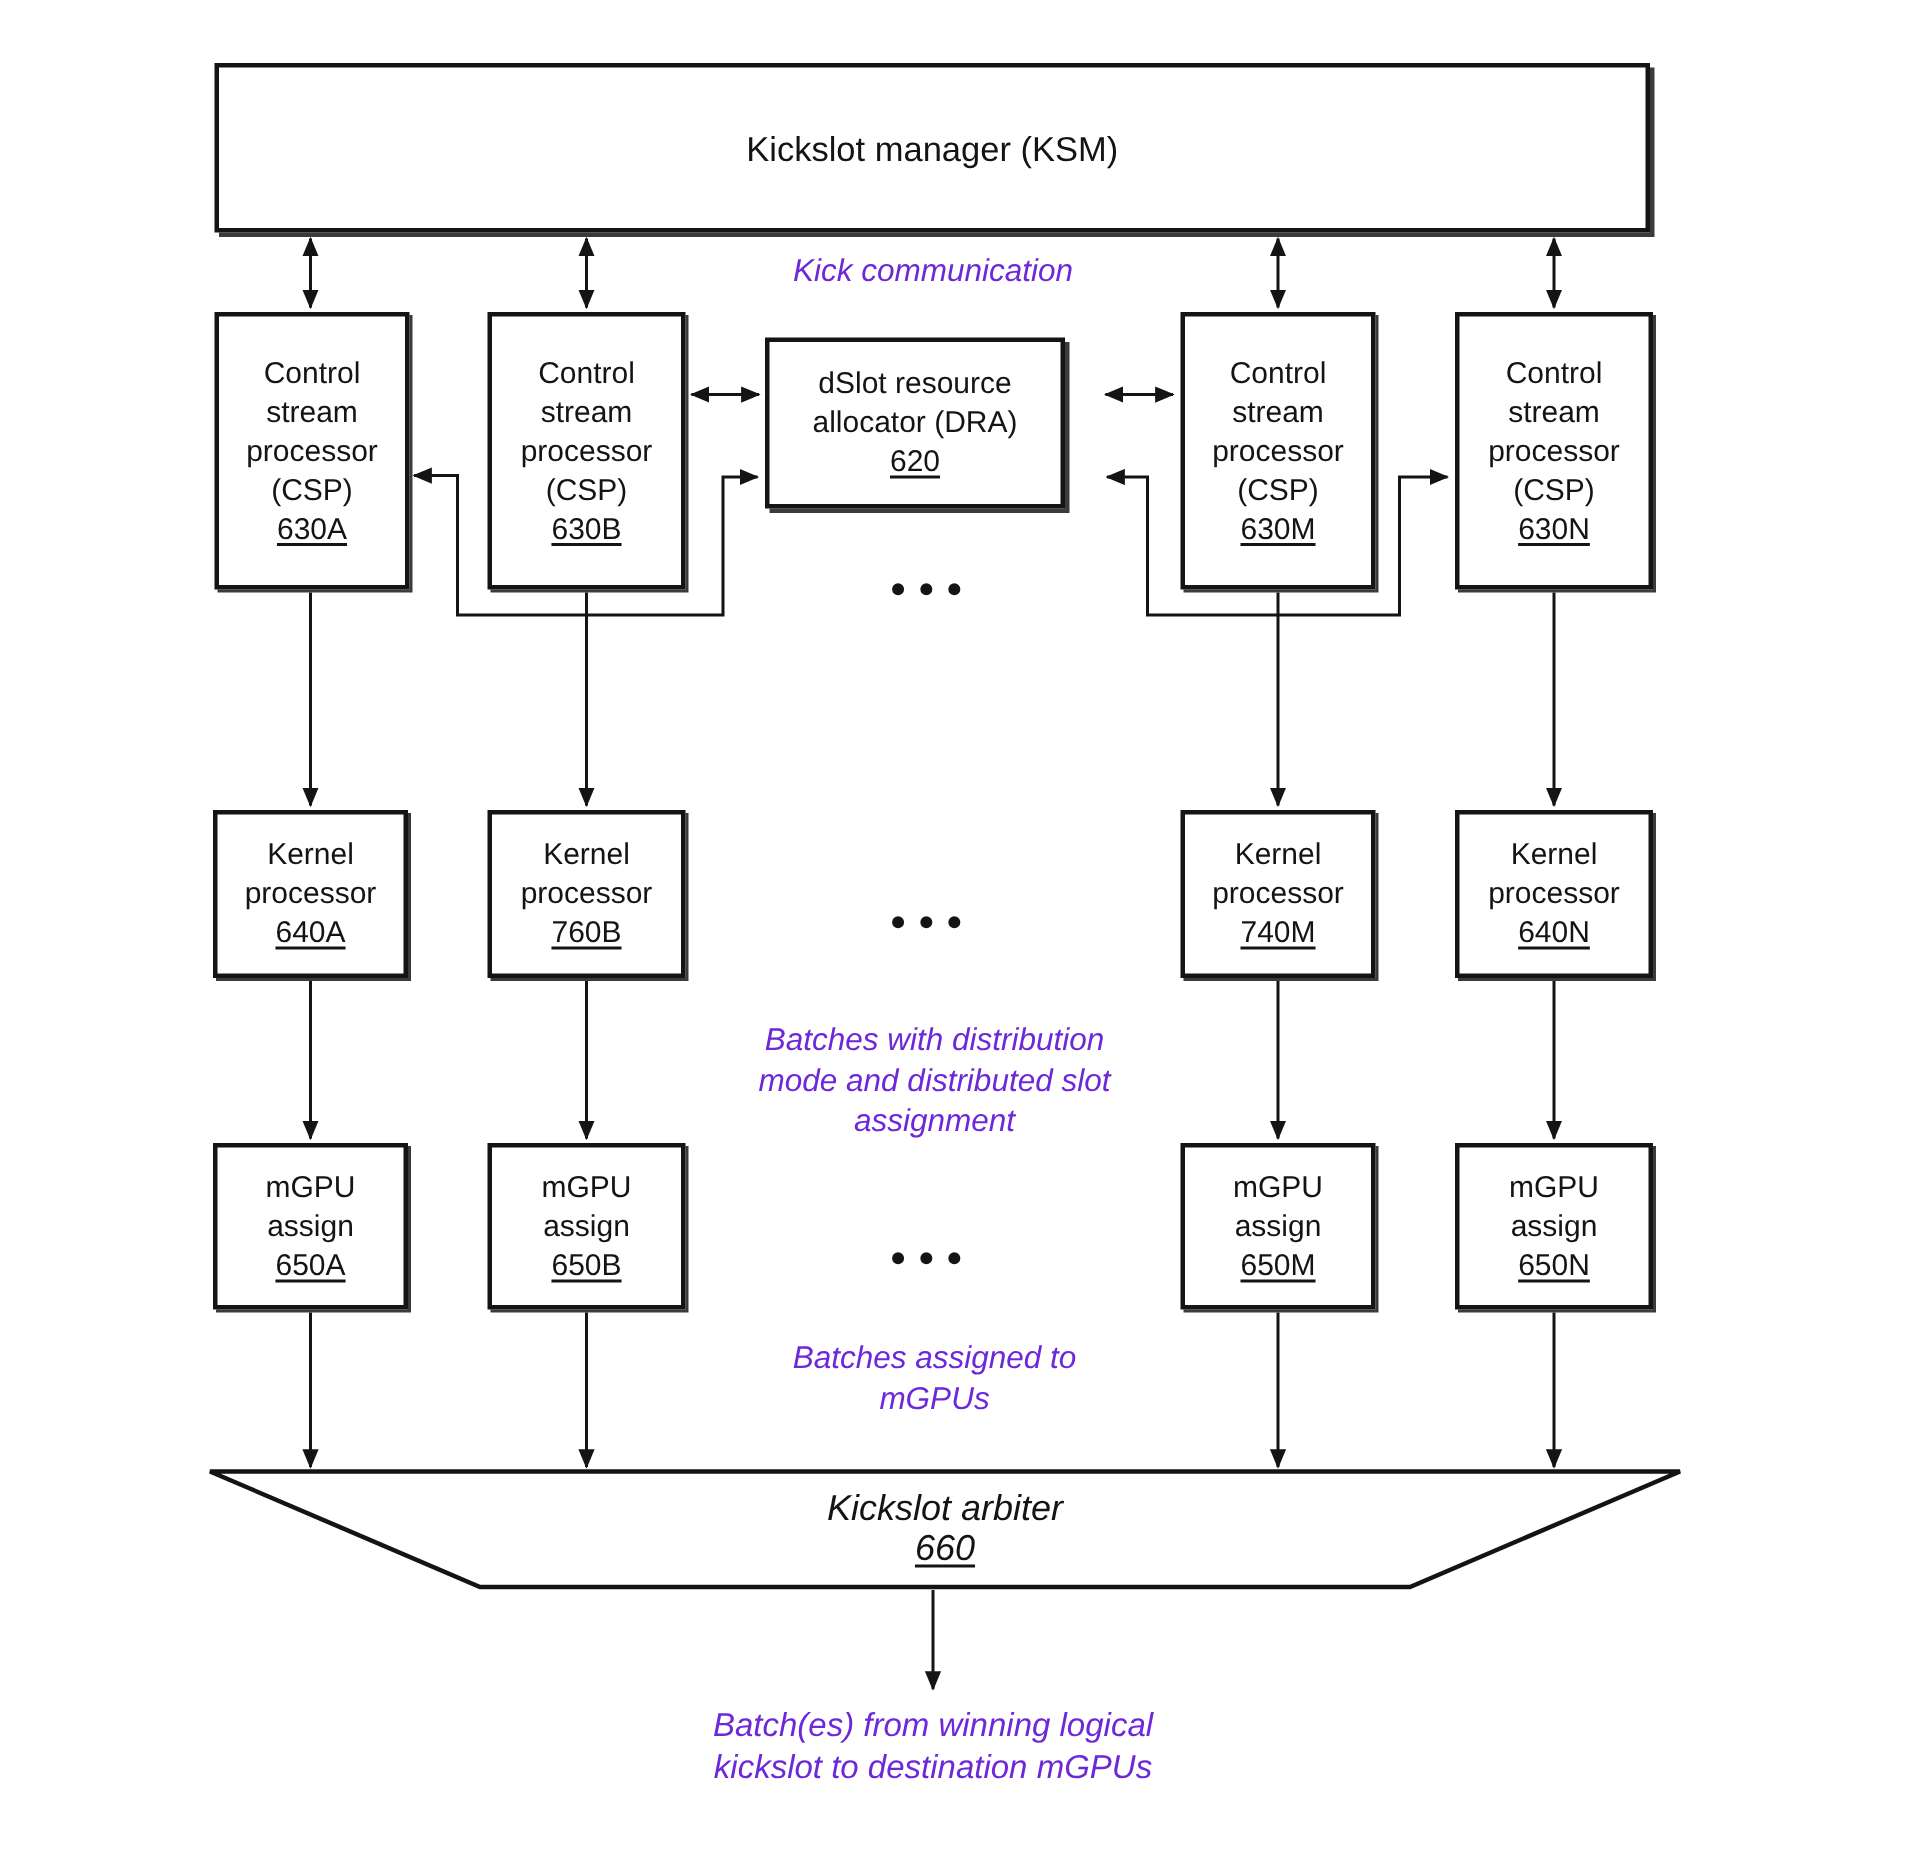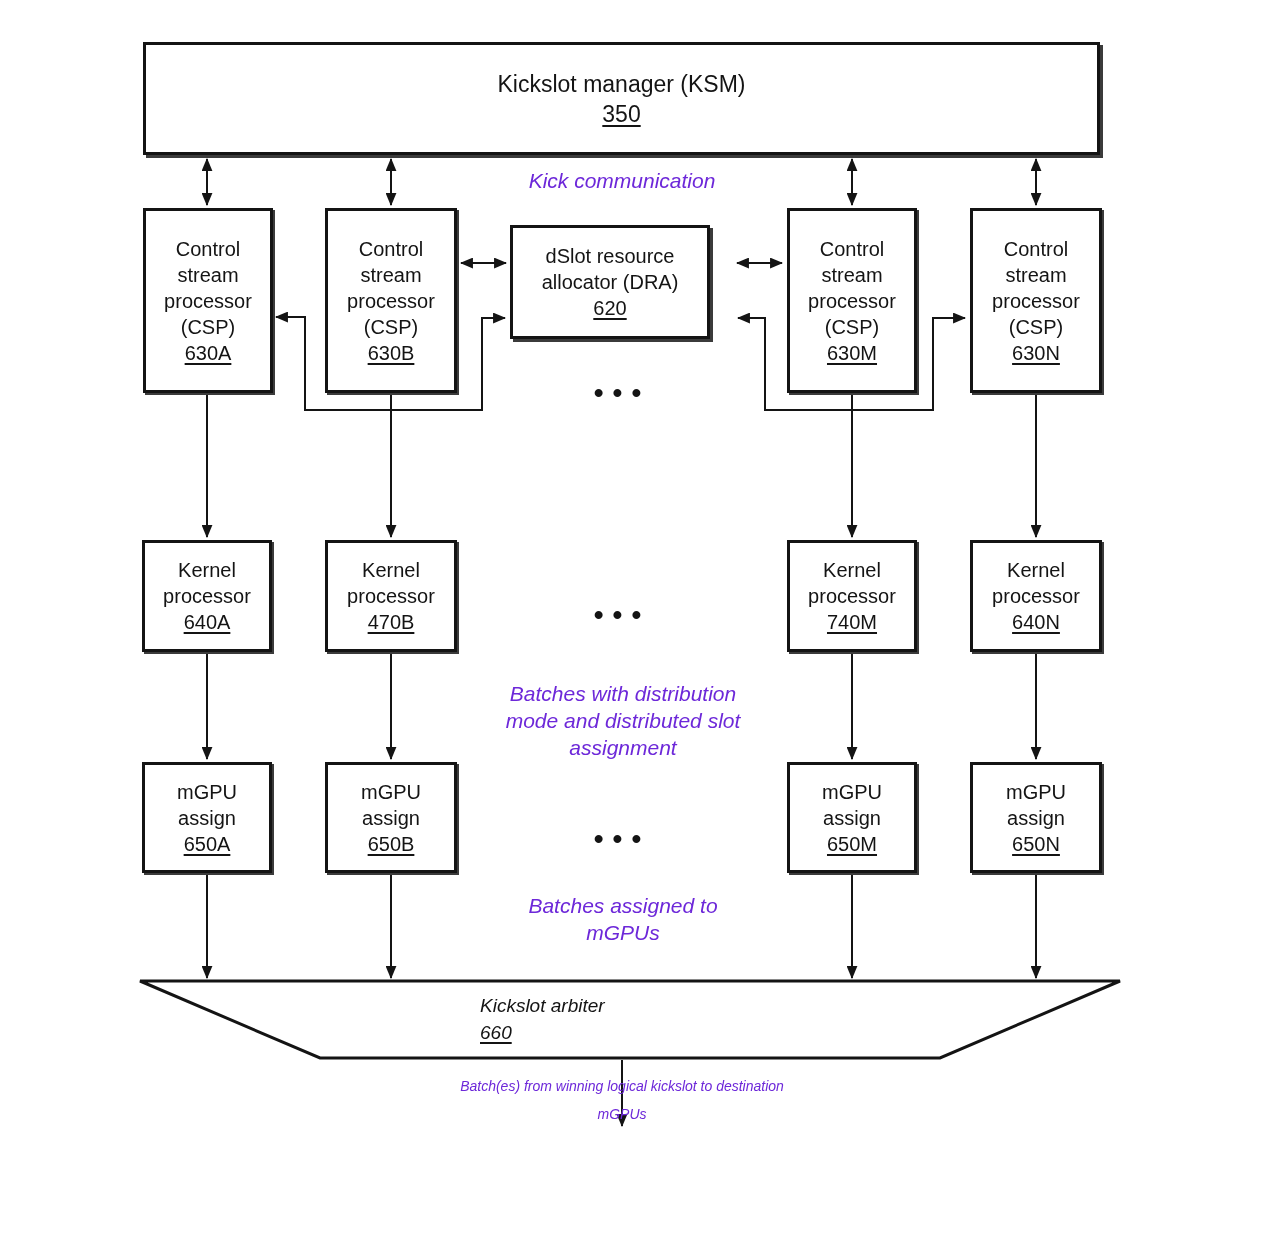--- a/index.html
+++ b/index.html
@@ -32,31 +32,31 @@
   .mgB{left:325px;top:762px;width:132px;height:111px;}
   .mgM{left:787px;top:762px;width:130px;height:111px;}
   .mgN{left:970px;top:762px;width:132px;height:111px;}
   .lbl{
     position:absolute;text-align:center;font-style:italic;font-size:21px;line-height:27px;color:#6d28d9;
   }
   .kick{left:472px;top:167px;width:300px;}
   .kernelsLbl{left:492px;top:448px;width:262px;}
   .batchesLbl{left:492px;top:680px;width:262px;}
   .assignedLbl{left:522px;top:892px;width:202px;}
-  .outputLbl{left:457px;top:1072px;width:330px;font-size:14px;line-height:28px;}
+  .outputLbl{left:457px;top:1136px;width:330px;font-size:22px;line-height:28px;}
   .dots{
     position:absolute;left:542px;width:160px;text-align:center;
     font-style:normal;font-weight:bold;font-size:28px;letter-spacing:9px;line-height:30px;color:#141414;
   }
   .dots1{top:378px;}
   .dots2{top:600px;}
   .dots3{top:824px;}
   .arbText{
-    position:absolute;left:480px;top:992px;width:300px;text-align:left;
-    font-style:italic;font-size:19px;line-height:27px;color:#141414;
+    position:absolute;left:480px;top:992px;width:300px;text-align:center;
+    font-style:italic;font-size:24px;line-height:27px;color:#141414;
   }
 </style>
 </head>
 <body>
 
 <div class="canvas">
 
   <svg class="wires" viewBox="0 0 1280 1233">
     <defs>
       <marker id="ah" viewBox="0 0 12 10" refX="11" refY="5" markerWidth="13" markerHeight="11" orient="auto-start-reverse" markerUnits="userSpaceOnUse">
@@ -91,21 +91,20 @@
     <path d="M852 875 L852 978" marker-end="url(#ah)"></path>
     <path d="M1036 875 L1036 978" marker-end="url(#ah)"></path>
 
     <polygon points="140,981 1120,981 940,1058 320,1058"></polygon>
 
     <path d="M622 1060 L622 1126" marker-end="url(#ah)"></path>
   </svg>
 
   <div class="box ksm">
     <div class="bl">Kickslot manager (KSM)</div>
-    <div class="bl ref">350</div>
   </div>
 
   <div class="box cspA">
     <div class="bl">Control stream processor (CSP)</div>
     <div class="bl ref">630A</div>
   </div>
   <div class="box cspB">
     <div class="bl">Control stream processor (CSP)</div>
     <div class="bl ref">630B</div>
   </div>
@@ -121,21 +120,21 @@
     <div class="bl">Control stream processor (CSP)</div>
     <div class="bl ref">630N</div>
   </div>
 
   <div class="box kerA">
     <div class="bl">Kernel processor</div>
     <div class="bl ref">640A</div>
   </div>
   <div class="box kerB">
     <div class="bl">Kernel processor</div>
-    <div class="bl ref">470B</div>
+    <div class="bl ref">760B</div>
   </div>
   <div class="box kerM">
     <div class="bl">Kernel processor</div>
     <div class="bl ref">740M</div>
   </div>
   <div class="box kerN">
     <div class="bl">Kernel processor</div>
     <div class="bl ref">640N</div>
   </div>
 

